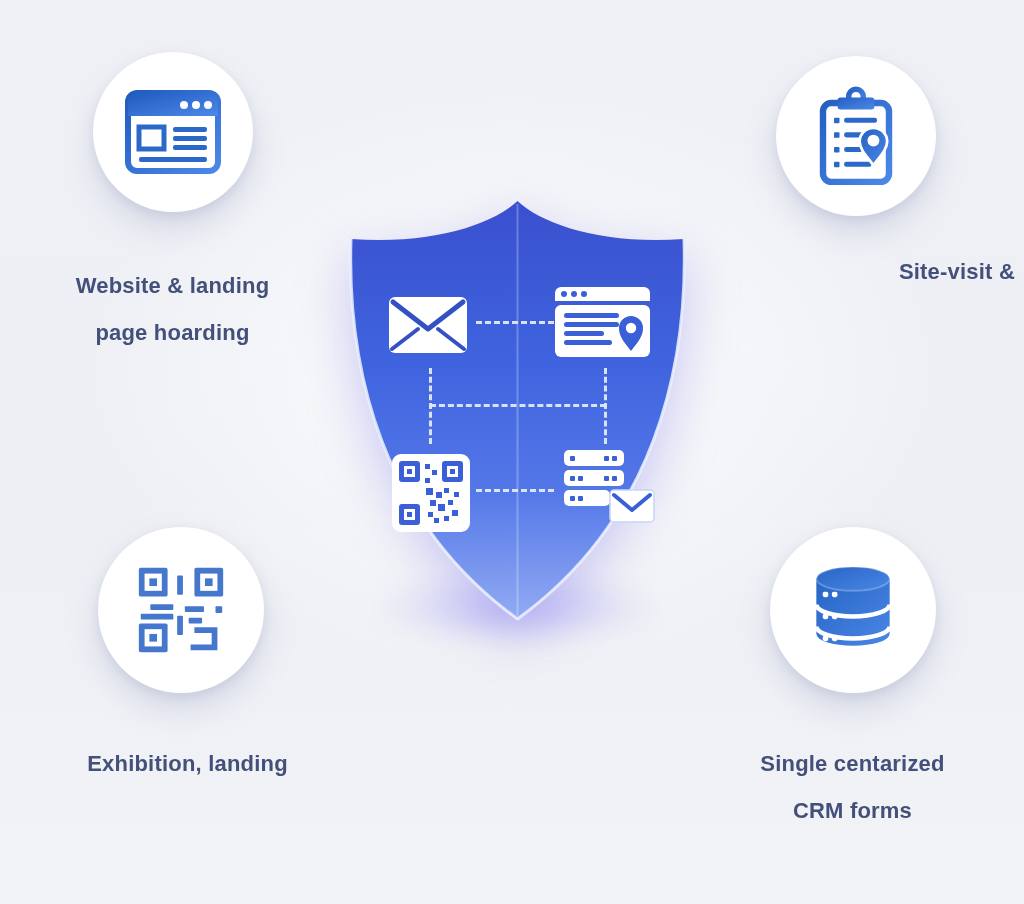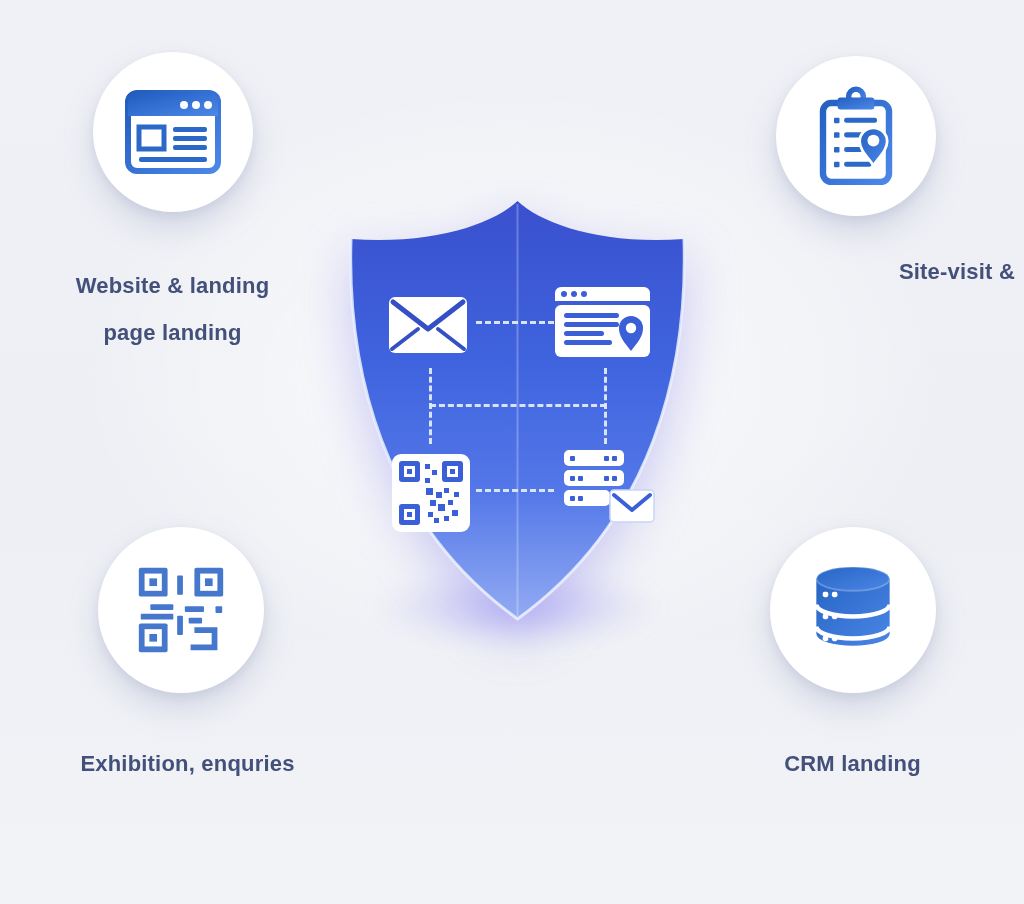--- a/index.html
+++ b/index.html
@@ -152,21 +152,21 @@
         <circle cx="83" cy="15" r="4" fill="#ffffff"></circle>
       <rect x="14" y="37" width="25" height="22" fill="none" stroke="#2c68c8" stroke-width="5"></rect>
       <rect x="48" y="37" width="34" height="5" rx="2" fill="#2c68c8"></rect>
       <rect x="48" y="46" width="34" height="5" rx="2" fill="#2c68c8"></rect>
       <rect x="48" y="55" width="34" height="5" rx="2" fill="#2c68c8"></rect>
       <rect x="14" y="67" width="68" height="5" rx="2" fill="#2c68c8"></rect>
     </svg>
   </div>
   <div class="node-label" style="left:0px;top:262px;width:345px;">
     <div>Website &amp; landing</div>
-    <div>page landing</div>
+    <div>page hoarding</div>
   </div>
 
   <div class="node-circle" style="left:776px;top:56px;width:160px;height:160px;">
     <svg width="88" height="106" viewBox="0 0 96 112">
       <defs>
           <linearGradient id="gclip" x1="0" y1="0" x2="1" y2="1">
         <stop offset="0" stop-color="#2260c2"></stop>
             <stop offset="1" stop-color="#4c88e8"></stop>
       </linearGradient>
         </defs>
@@ -214,21 +214,21 @@
       </g>
       <g fill="#4577cc">
         <rect x="15" y="15" width="8" height="8"></rect>
           <rect x="73" y="15" width="8" height="8"></rect>
           <rect x="15" y="73" width="8" height="8"></rect>
         <path d="M62,66 h24 v24 h-28 v-6 h22 v-12 h-18 z"></path>
       </g>
     </svg>
   </div>
   <div class="node-label" style="left:10px;top:740px;width:355px;">
-    <div>Exhibition, enquries</div>
+    <div>Exhibition, landing</div>
   </div>
 
   <div class="node-circle" style="left:770px;top:527px;width:166px;height:166px;">
     <svg width="88" height="92" viewBox="0 0 96 100">
       <defs>
           <linearGradient id="gdb" x1="0" y1="0" x2="1" y2="1">
         <stop offset="0" stop-color="#2765c4"></stop>
             <stop offset="1" stop-color="#4a86e6"></stop>
       </linearGradient>
         </defs>
@@ -240,16 +240,17 @@
         <rect x="15" y="30" width="6" height="6" rx="2"></rect>
           <rect x="25" y="30" width="6" height="6" rx="2"></rect>
         <rect x="15" y="54" width="6" height="6" rx="2"></rect>
           <rect x="25" y="54" width="6" height="6" rx="2"></rect>
         <rect x="15" y="78" width="6" height="6" rx="2"></rect>
           <rect x="25" y="78" width="6" height="6" rx="2"></rect>
       </g>
     </svg>
   </div>
   <div class="node-label" style="left:700px;top:740px;width:305px;">
-    <div>CRM landing</div>
+    <div>Single centarized</div>
+    <div>CRM forms</div>
   </div>
 
 </div>
 
 </body></html>

